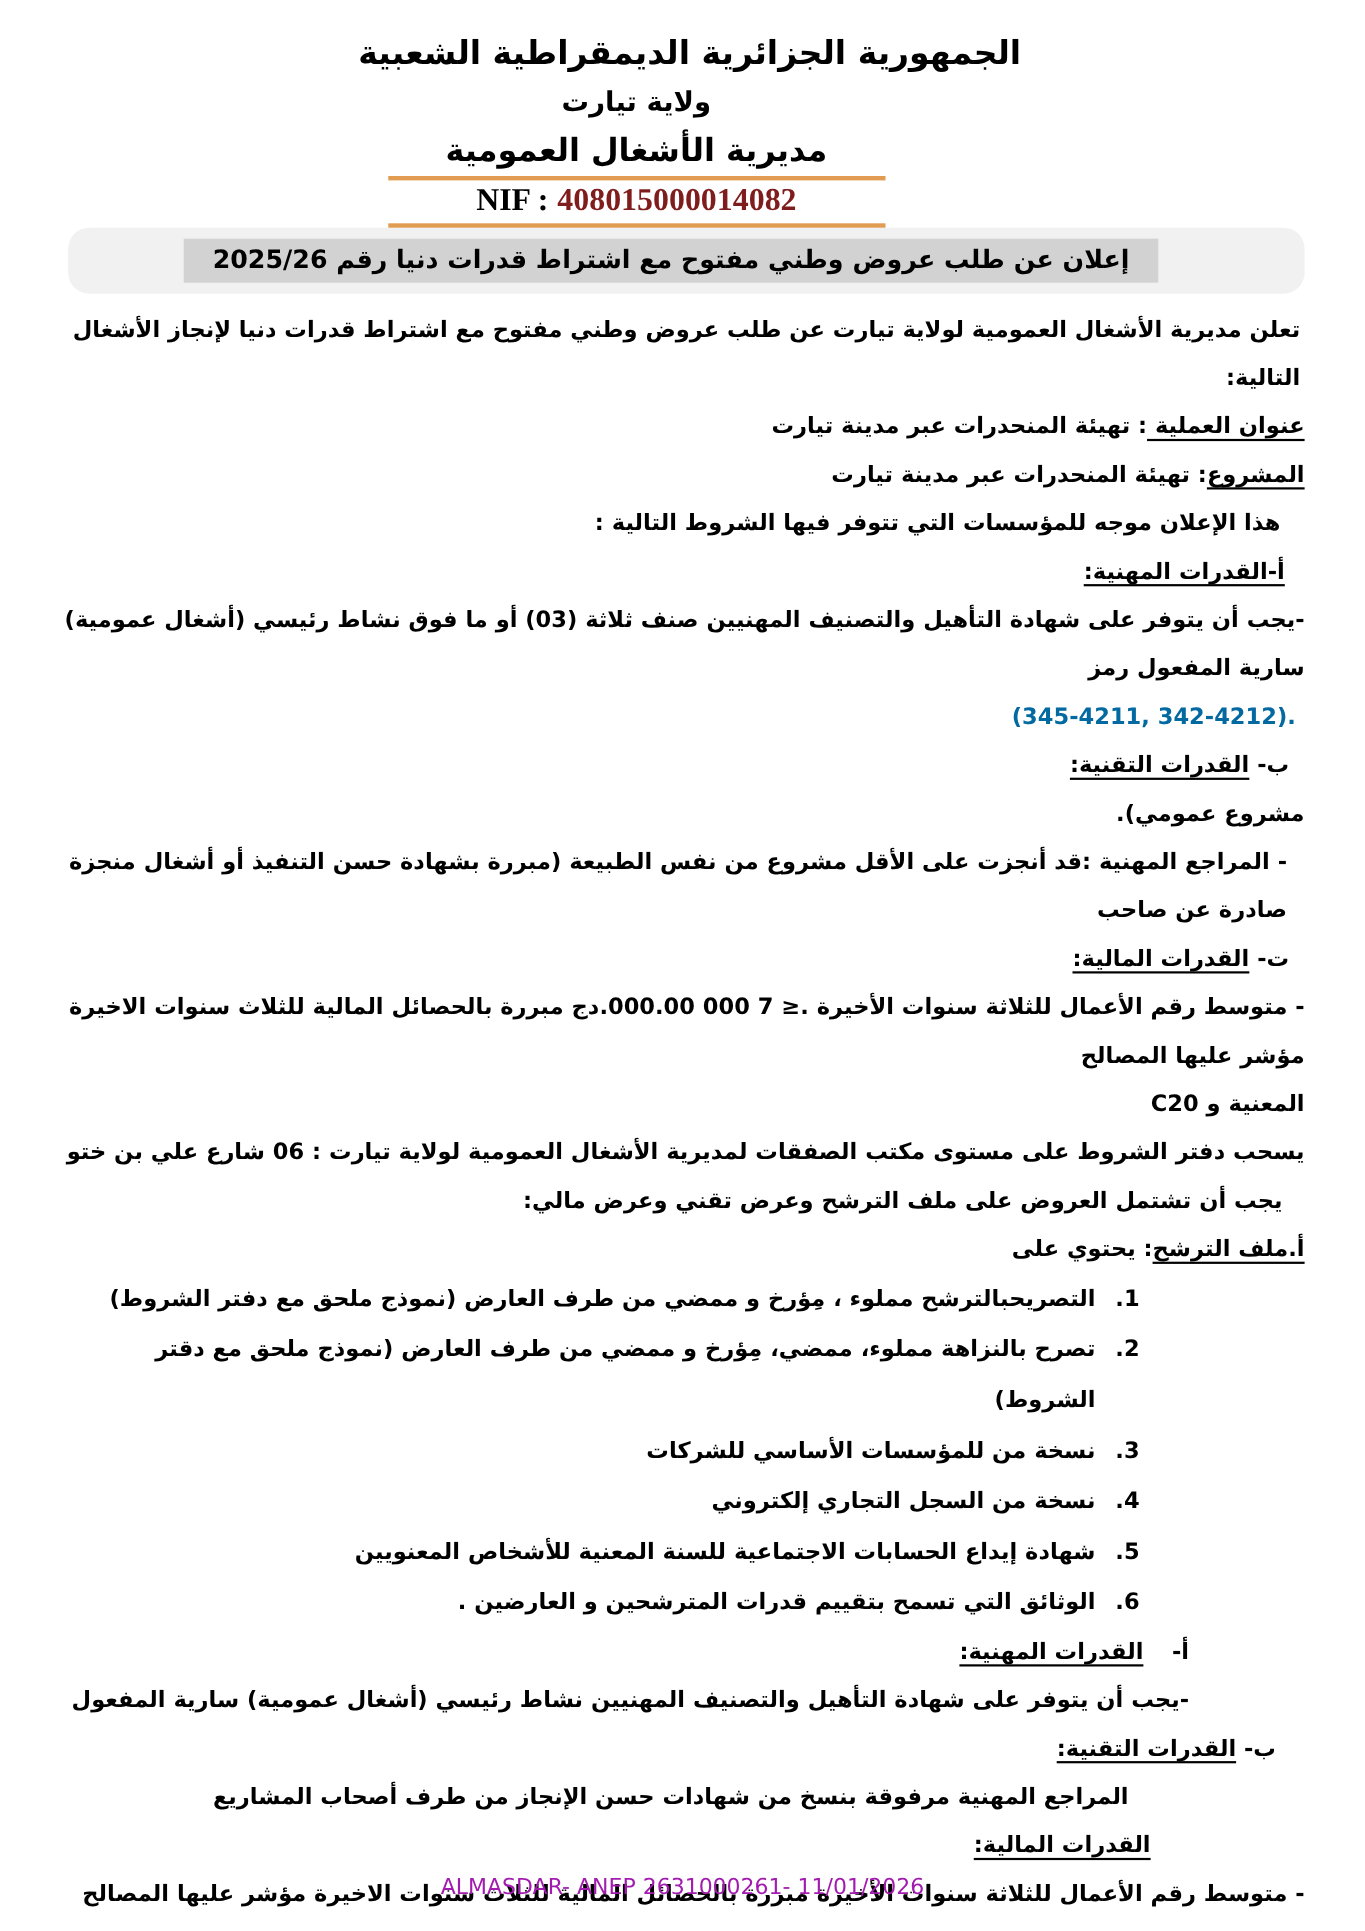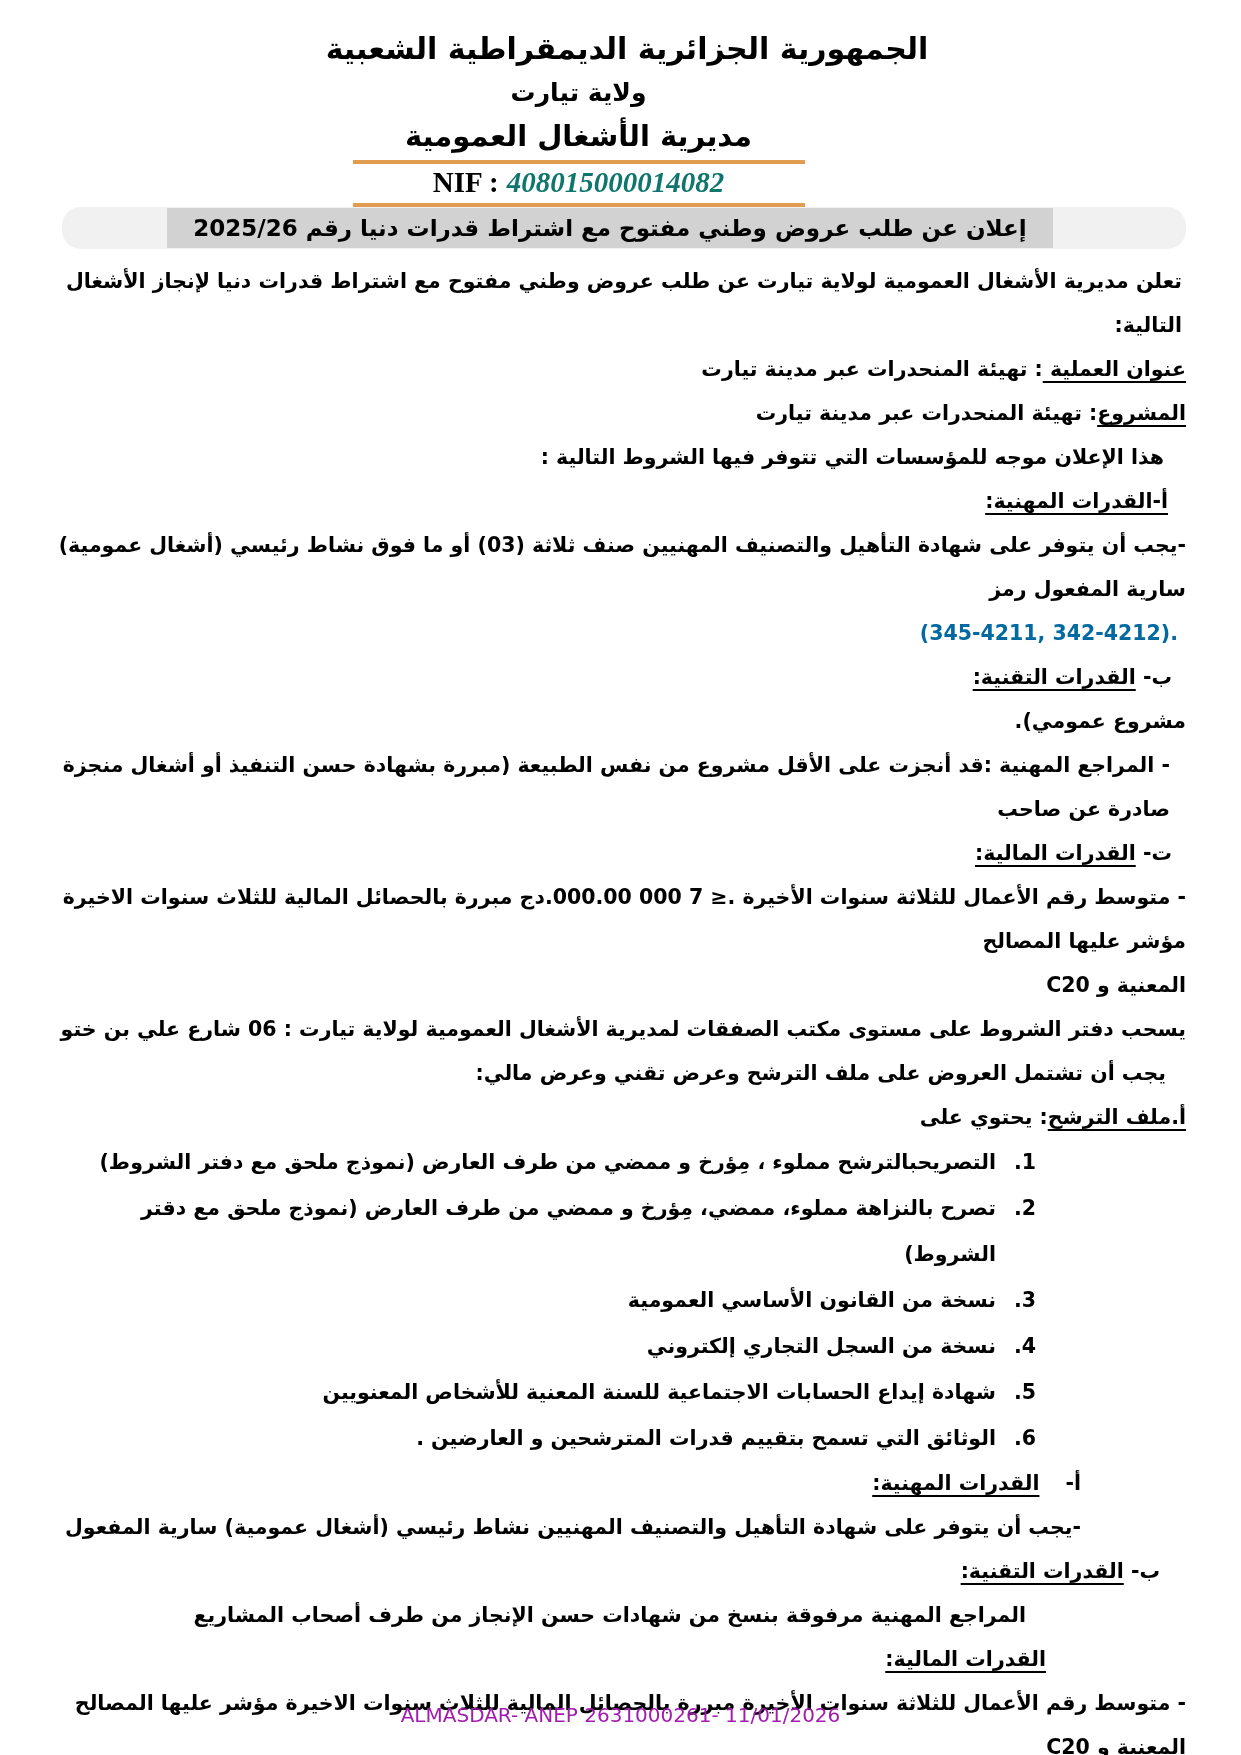--- a/index.html
+++ b/index.html
@@ -23,26 +23,26 @@
   .h2 { font-size: 25px; font-weight: bold; line-height: 42px; }
   .h3 { font-size: 29px; font-weight: bold; line-height: 44px; letter-spacing: 1px; }
   .nif {
     width: 452px; margin: 2px auto 0 auto;
     border-top: 4px solid #E19C52; border-bottom: 4px solid #E19C52;
     padding: 2px 0 4px 0;
     font-family: "Liberation Serif", "DejaVu Serif", serif;
     font-size: 29px; font-weight: bold;
     direction: ltr; text-align: center;
   }
-  .nif-value { color: #0f766e; margin-left: 8px; font-style: italic; }
+  .nif-value { color: #7f1d1d; margin-left: 8px; }
   
   .banner-strip {
     margin: 0 55px 0 62px;
     background: #F1F1F1;
-    height: 42px;
+    height: 60px;
     display: flex; justify-content: center; align-items: center; border-radius: 19px;
   }
   .banner-box {
     background: #D2D2D2;
     padding: 7px 26px;
     transform: translateX(-14px);
     font-size: 23px; font-weight: bold;
     direction: rtl; text-align: center;
     white-space: nowrap;
   }
@@ -123,21 +123,21 @@
       <div class="li">
           <span class="num">1.</span>
           <span>التصريحبالترشح مملوء ، مِؤرخ و ممضي من طرف العارض (نموذج ملحق مع دفتر الشروط)</span>
         </div>
       <div class="li">
           <span class="num">2.</span>
           <span>تصرح بالنزاهة مملوء، ممضي، مِؤرخ و ممضي من طرف العارض (نموذج ملحق مع دقتر الشروط)</span>
         </div>
       <div class="li">
           <span class="num">3.</span>
-          <span>نسخة من القانون الأساسي العمومية</span>
+          <span>نسخة من للمؤسسات الأساسي للشركات</span>
         </div>
       <div class="li">
           <span class="num">4.</span>
           <span>نسخة من السجل التجاري إلكتروني</span>
         </div>
       <div class="li">
           <span class="num">5.</span>
           <span>شهادة إيداع الحسابات الاجتماعية للسنة المعنية للأشخاص المعنويين</span>
         </div>
       <div class="li">

